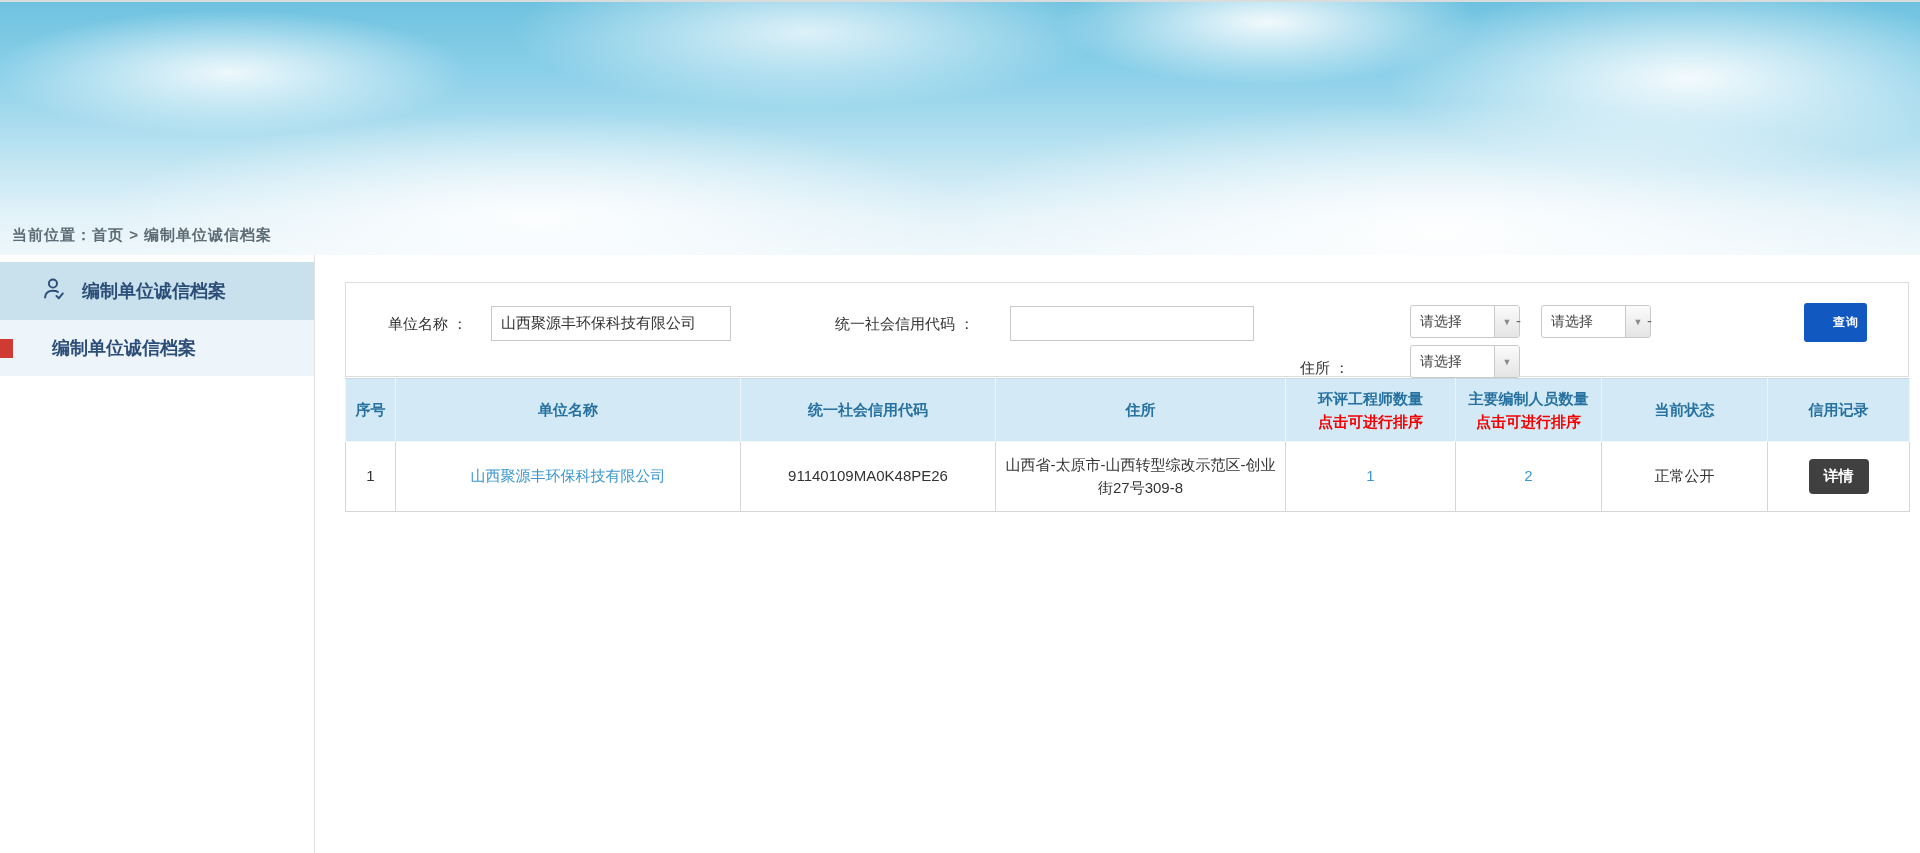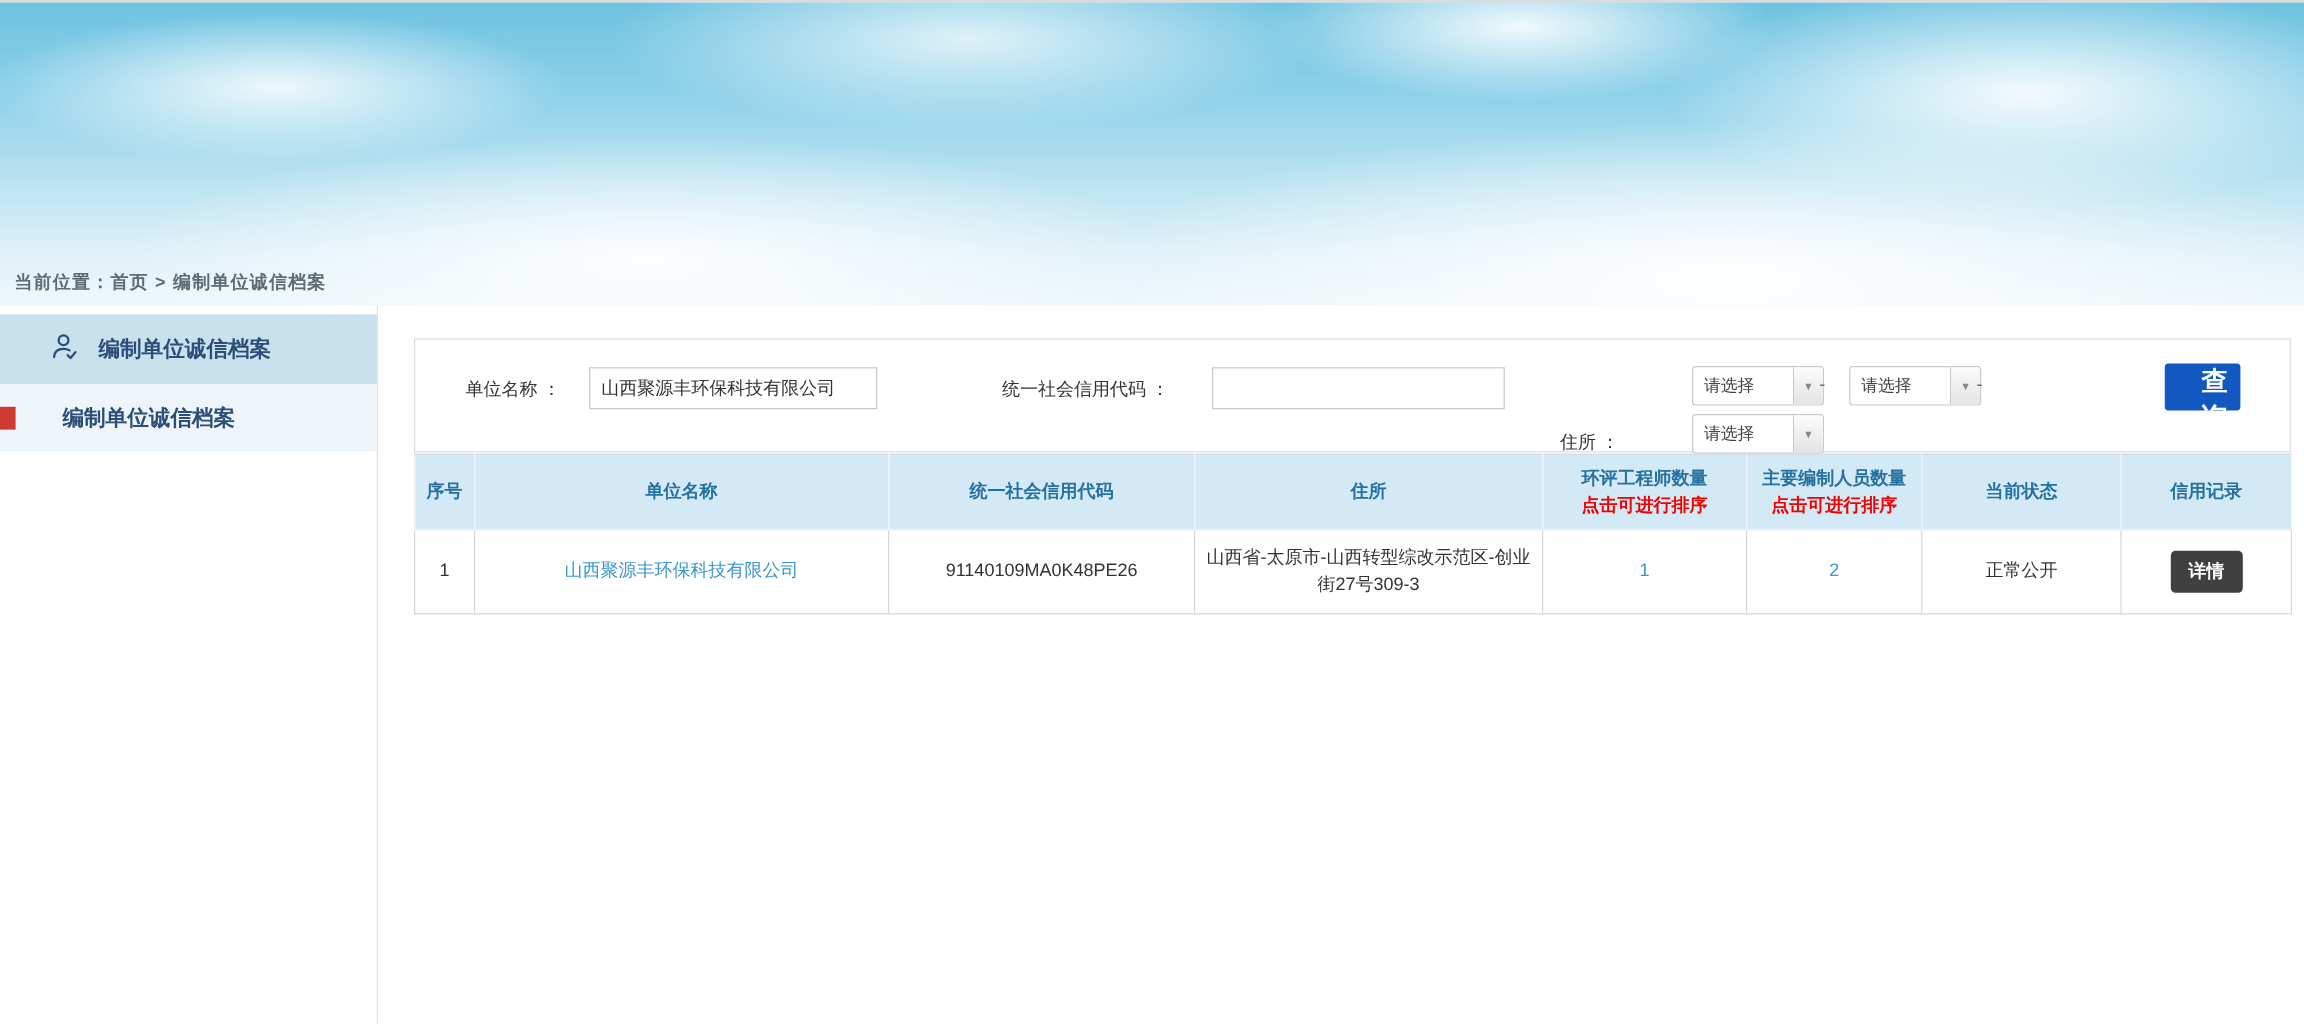--- a/index.html
+++ b/index.html
@@ -79,21 +79,21 @@
   .combo .combo-arrow{
     width:25px; border-left:1px solid #c9c9c9; border-radius:0 2px 2px 0;
     background:linear-gradient(180deg,#fbfbfb,#e4e4e4);
     display:flex; align-items:center; justify-content:center;
     color:#8a8a8a; font-size:9px;
   }
   .combo-dash{ position:absolute; font-size:15px; color:#666; }
   .query-btn{
     position:absolute; left:1458px; top:20px; width:63px; height:39px;
     background:#1158c0; color:#fff; border:none; border-radius:3px;
-    font-size:22px; font-weight:bold; letter-spacing:1px; cursor:pointer;
+    font-size:12px; font-weight:bold; letter-spacing:1px; cursor:pointer;
     font-family:"Liberation Sans","DejaVu Sans",sans-serif;
     padding-left:21px;
   }
 
   
   .result-table{
     margin-top:1px; width:1564px; border-collapse:collapse; table-layout:fixed;
   }
   .result-table th{
     background:#d3eaf6; height:63px;
@@ -206,21 +206,21 @@
           </th>
           <th>当前状态</th>
           <th>信用记录</th>
         </tr>
       </thead>
       <tbody>
         <tr>
           <td>1</td>
           <td><a class="link-blue">山西聚源丰环保科技有限公司</a></td>
           <td>91140109MA0K48PE26</td>
-          <td>山西省-太原市-山西转型综改示范区-创业街27号309-3</td>
+          <td>山西省-太原市-山西转型综改示范区-创业街27号309-8</td>
           <td><a class="link-blue">1</a></td>
           <td><a class="link-blue">2</a></td>
           <td>正常公开</td>
           <td><button class="detail-btn">详情</button></td>
         </tr>
       </tbody>
     </table>
 
   </div>
 </div>

